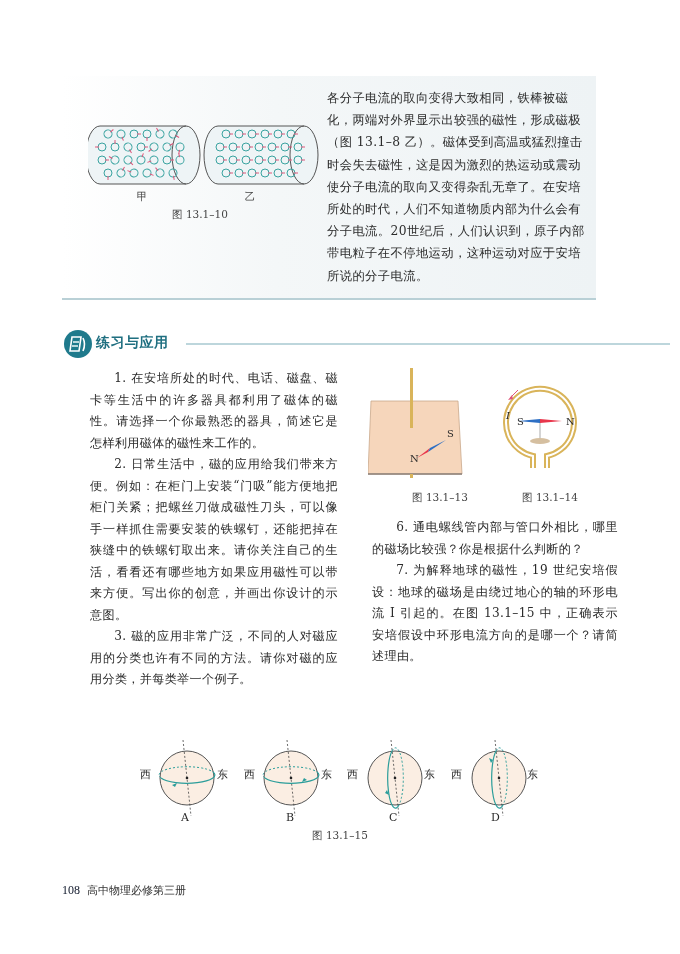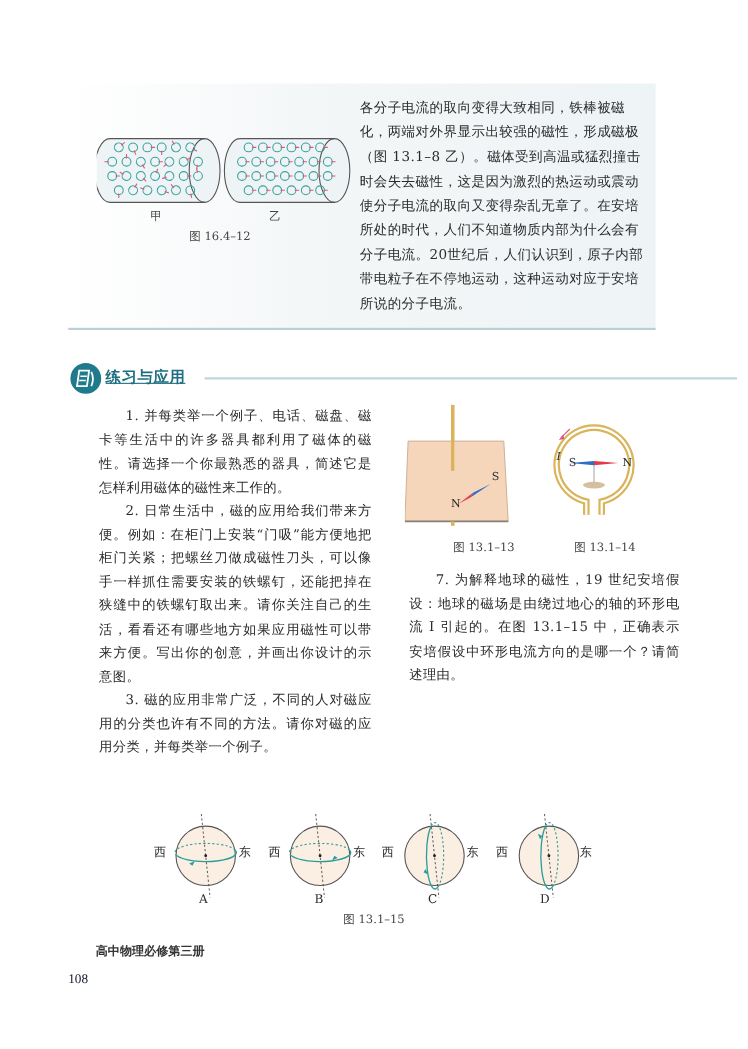--- a/index.html
+++ b/index.html
@@ -24,36 +24,36 @@
   }
   .fig-label { font-size: 10.5px; color: #444; text-align: center; }
 
   
   .sec-icon {
     left: 64px; top: 330px; width: 28px; height: 28px; border-radius: 50%;
     background: #1f7a8c;
   }
   .sec-title {
     left: 96px; top: 334px; font-family: "DejaVu Sans", "Liberation Sans", sans-serif;
-    font-weight: bold; font-size: 14px; color: #1f6f80; letter-spacing: 0.5px; text-decoration: underline;
+    font-weight: bold; font-size: 14px; color: #1f6f80; letter-spacing: 0.5px;
   }
   .sec-rule { left: 186px; top: 343px; width: 484px; height: 2px; background: #bdd6dc; }
 
   .col {
     font-size: 12.1px; line-height: 21.5px; letter-spacing: 0.35px; color: #2b2b2b;
   }
   .col p { margin: 0; text-indent: 2em; text-align: justify; }
   .col-left { left: 90px; top: 368px; width: 248px; }
   .col-right { left: 372px; top: 517px; width: 246px; }
 
   .footer-num {
     left: 62px; top: 883px; font-family: Liberation Serif, serif;
     font-size: 12px; color: #0f172a;
   }
-  .footer-title { left: 87px; top: 857px; font-size: 11px; color: #333; font-weight: bold; }
+  .footer-title { left: 87px; top: 883px; font-size: 11px; color: #333; }
 </style>
 </head>
 <body>
 
 <div class="abs read-box"></div>
 
 <svg class="abs" style="left:88px; top:122px;" width="240" height="66">
   <defs>
     <g id="loop">
       <circle cx="0" cy="0" r="4" fill="none" stroke="#3aa3a0" stroke-width="1"></circle>
@@ -122,37 +122,37 @@
         <use href="#loop" x="33" y="51"></use>
         <use href="#loop" x="46" y="51"></use>
         <use href="#loop" x="59" y="51"></use>
         <use href="#loop" x="72" y="51"></use>
         <use href="#loop" x="85" y="51"></use>
     </g>
   </g>
 </svg>
 <div class="abs fig-label" style="left:132px; top:190px; width:20px;">甲</div>
 <div class="abs fig-label" style="left:240px; top:190px; width:20px;">乙</div>
-<div class="abs fig-label" style="left:160px; top:208px; width:80px;">图 16.4–12</div>
+<div class="abs fig-label" style="left:160px; top:208px; width:80px;">图 13.1–10</div>
 
 <div class="abs box-text">各分子电流的取向变得大致相同，铁棒被磁化，两端对外界显示出较强的磁性，形成磁极（图 13.1–8 乙）。磁体受到高温或猛烈撞击时会失去磁性，这是因为激烈的热运动或震动使分子电流的取向又变得杂乱无章了。在安培所处的时代，人们不知道物质内部为什么会有分子电流。20世纪后，人们认识到，原子内部带电粒子在不停地运动，这种运动对应于安培所说的分子电流。</div>
 
 <div class="abs sec-icon">
   <svg width="28" height="28" viewBox="0 0 28 28">
     <path d="M8,7 L17,7 L15,21 L6,21 Z" fill="none" stroke="#fff" stroke-width="1.6"></path>
     <line x1="9" y1="12" x2="15" y2="12" stroke="#fff" stroke-width="1.4"></line>
     <line x1="8" y1="16" x2="14" y2="16" stroke="#fff" stroke-width="1.4"></line>
     <path d="M19,8 Q22,14 19,21" fill="none" stroke="#fff" stroke-width="1.6"></path>
   </svg>
 </div>
 <div class="abs sec-title">练习与应用</div>
 <div class="abs sec-rule"></div>
 
 <div class="abs col col-left">
-  <p><span>1.</span> <span>并每类举一个例子、电话、磁盘、磁卡等生活中的许多器具都利用了磁体的磁性。请选择一个你最熟悉的器具，简述它是怎样利用磁体的磁性来工作的。</span></p>
+  <p><span>1.</span> <span>在安培所处的时代、电话、磁盘、磁卡等生活中的许多器具都利用了磁体的磁性。请选择一个你最熟悉的器具，简述它是怎样利用磁体的磁性来工作的。</span></p>
   <p><span>2.</span> <span>日常生活中，磁的应用给我们带来方便。例如：在柜门上安装“门吸”能方便地把柜门关紧；把螺丝刀做成磁性刀头，可以像手一样抓住需要安装的铁螺钉，还能把掉在狭缝中的铁螺钉取出来。请你关注自己的生活，看看还有哪些地方如果应用磁性可以带来方便。写出你的创意，并画出你设计的示意图。</span></p>
   <p><span>3.</span> <span>磁的应用非常广泛，不同的人对磁应用的分类也许有不同的方法。请你对磁的应用分类，并每类举一个例子。</span></p>
 </div>
 
 <svg class="abs" style="left:368px; top:368px;" width="110" height="110">
   <rect x="42" y="0" width="3" height="110" fill="#d9b45a"></rect>
   <polygon points="3,33 90,33 94,106 0,106" fill="#f6d6bb" stroke="#c9a88c" stroke-width="0.8"></polygon>
   <line x1="0" y1="106" x2="94" y2="106" stroke="#8a7f78" stroke-width="1.5"></line>
   <rect x="42" y="0" width="3" height="60" fill="#d9b45a"></rect>
   <rect x="42" y="106" width="3" height="4" fill="#d9b45a"></rect>
@@ -173,20 +173,21 @@
   <ellipse cx="44" cy="57" rx="10" ry="3" fill="#d5bfa0"></ellipse>
   <polygon points="22,37 44,35 44,39" fill="#2d6fc4"></polygon>
   <polygon points="44,35 66,37 44,39" fill="#e8364b"></polygon>
 </svg>
 <div class="abs" style="left:506px; top:410px; font-size:10px; font-style:italic;">I</div>
 <div class="abs" style="left:517px; top:416px; font-size:10px;">S</div>
 <div class="abs" style="left:566px; top:416px; font-size:10px;">N</div>
 <div class="abs fig-label" style="left:510px; top:491px; width:80px;">图 13.1–14</div>
 
 <div class="abs col col-right">
+  <p><span>6.</span> <span>通电螺线管内部与管口外相比，哪里的磁场比较强？你是根据什么判断的？</span></p>
   <p><span>7.</span> <span>为解释地球的磁性，19 世纪安培假设：地球的磁场是由绕过地心的轴的环形电流 I 引起的。在图 13.1–15 中，正确表示安培假设中环形电流方向的是哪一个？请简述理由。</span></p>
 </div>
 
 <svg class="abs" style="left:150px; top:738px;" width="400" height="80">
 
   <g>
     <circle cx="37" cy="40" r="27" fill="#fbeee3" stroke="#555" stroke-width="1"></circle>
     <line x1="33" y1="2" x2="41" y2="78" stroke="#444" stroke-width="0.8" stroke-dasharray="2,2"></line>
     <path d="M11,40 A27,8 0 0 1 63,34" fill="none" stroke="#2a9d9a" stroke-width="1" stroke-dasharray="2,2"></path>
     <path d="M11,40 A27,8 0 0 0 63,34" fill="none" stroke="#2a9d9a" stroke-width="1.2"></path>

